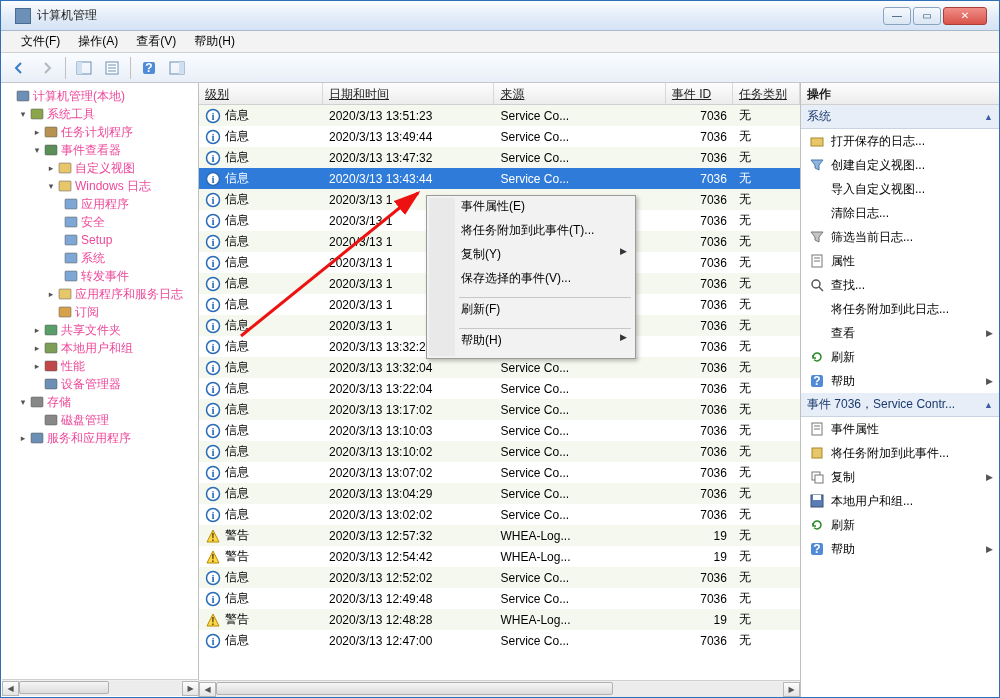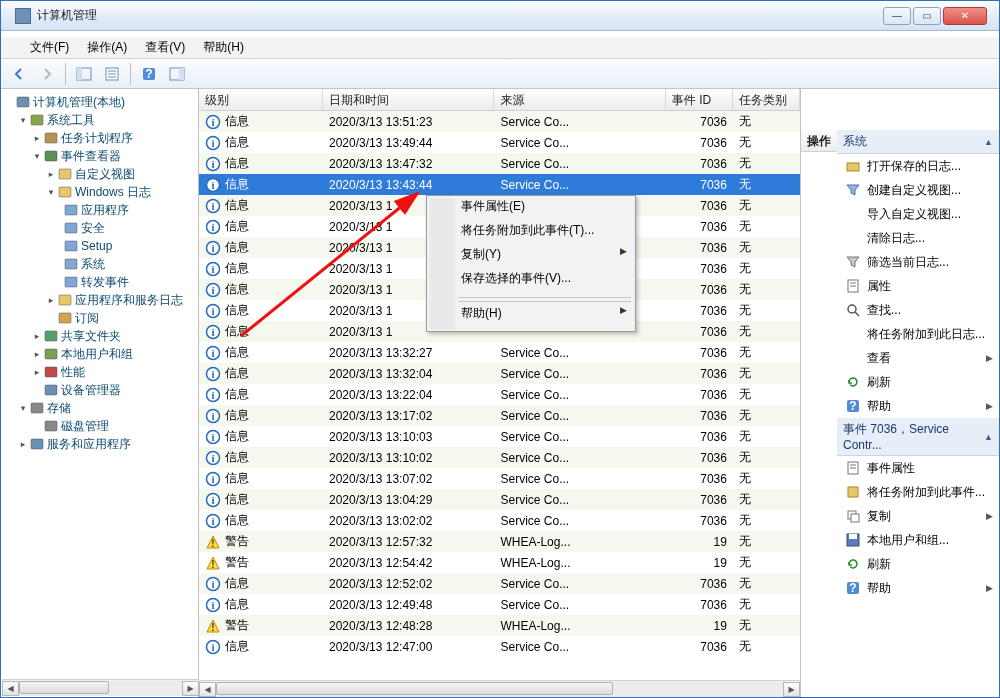--- a/index.html
+++ b/index.html
@@ -6,60 +6,60 @@
 body { background: #fff; overflow: hidden; }
 
 .window { width: 1000px; height: 698px; border: 1px solid #2e6fb7; background: #fff; position: relative; display: flex; flex-direction: column; }
 .titlebar { height: 30px; background: linear-gradient(#fdfefe, #e6eef9 45%, #d4e3f5); display: flex; align-items: center; padding: 0 12px; border-bottom: 1px solid #a9b9cc; }
 .titlebar .ticon { width: 16px; height: 16px; margin: 0 6px 0 2px; background: #6c90b8; display: inline-block; border: 1px solid #4b6c92; }
 .titlebar .title { flex: 1; color: #1a1a1a; }
 .winbtns { display: flex; gap: 2px; }
 .winbtn { width: 28px; height: 18px; border: 1px solid #8aa4c2; background: linear-gradient(#f5f9fd,#d9e6f4); border-radius: 3px; display: flex; align-items: center; justify-content: center; font-size: 10px; color: #2b4a6b; cursor: pointer; }
 .winbtn.close { width: 44px; background: linear-gradient(#f08f88,#d9534a); color: #fff; border-color: #a83e36; }
 
-.menubar { height: 22px; background: #f3f3f3; border-bottom: 1px solid #d0d0d0; display: flex; align-items: center; padding: 0 21px; gap: 2px; margin-top: 6px; }
+.menubar { height: 22px; background: #f3f3f3; border-bottom: 1px solid #d0d0d0; display: flex; align-items: center; padding: 0 12px; gap: 2px; }
 .menubar span { padding: 2px 8px; color: #000; cursor: default; }
 
 .toolbar { height: 30px; background: linear-gradient(#fafcff,#e9eff8); border-bottom: 1px solid #c5c5c5; display: flex; align-items: center; padding: 0 6px; gap: 4px; }
 .tbtn { width: 24px; height: 24px; border: 1px solid transparent; display: flex; align-items: center; justify-content: center; border-radius: 2px; cursor: pointer; }
 .tbtn svg { width: 16px; height: 16px; }
 .tsep { width: 1px; height: 22px; background: #c0c0c0; margin: 0 2px; }
 
 .workarea { flex: 1; display: flex; min-height: 0; }
 
 .tree { width: 198px; border-right: 1px solid #c0c0c0; overflow: auto; padding: 4px 0; background: #fff; position: relative; }
 .tree-row { display: flex; align-items: center; height: 18px; padding: 0 2px; white-space: nowrap; cursor: default; }
 .tree-row .twisty { width: 12px; text-align: center; color: #555; font-size: 9px; }
 .tree-row .ticon2 { width: 16px; height: 16px; margin-right: 2px; display: inline-flex; align-items: center; justify-content: center; }
-.tree-row .lbl { color: #0c4a6e; }
+.tree-row .lbl { color: #ec4899; }
 .indent0 { padding-left: 2px; }
 .indent1 { padding-left: 16px; }
 .indent2 { padding-left: 30px; }
 .indent3 { padding-left: 44px; }
 .indent4 { padding-left: 50px; }
 
 .center { flex: 1; display: flex; flex-direction: column; border-right: 1px solid #c0c0c0; min-width: 0; }
 .listhdr { height: 22px; background: linear-gradient(#fdfdfd,#ececec); border-bottom: 1px solid #d0d0d0; display: flex; }
-.listhdr .col { border-right: 1px solid #d8d8d8; padding: 3px 6px; color: #222; }
+.listhdr .col { border-right: 1px solid #d8d8d8; padding: 3px 6px; color: #222; text-decoration: underline; }
 .listbody { flex: 1; overflow: auto; position: relative; }
 .row { height: 21px; display: flex; align-items: center; }
 .row.even { background: #f5f8ee; }
 .row.odd { background: #ffffff; }
 .row.sel { background: #2f7bd9; color: #fff; }
 .row .cell { padding: 0 6px; overflow: hidden; text-overflow: ellipsis; white-space: nowrap; }
 .row .cell.icon { display: flex; align-items: center; gap: 4px; }
 .cell.id { text-align: right; }
 
 .col-level { width: 130px; }
 .col-date  { width: 180px; }
 .col-src   { width: 180px; }
 .col-id    { width: 70px; }
 .col-task  { width: 70px; }
 
-.actions { width: 198px; background: #fff; display: flex; flex-direction: row; margin-top: 41px; }
+.actions { width: 198px; background: #fff; display: flex; flex-direction: column; }
 .actions-hd { height: 22px; background: linear-gradient(#fdfdfd,#ececec); border-bottom: 1px solid #d0d0d0; padding: 3px 6px; font-weight: bold; color: #222; }
 .actions-section { background: #e7eef8; border-bottom: 1px solid #c9d4e3; padding: 3px 6px; display: flex; align-items: center; color: #1a3a6e; }
 .actions-section .arrow { margin-left: auto; color: #3a5fa0; font-size: 9px; }
 .actions-body { flex: 0 0 auto; }
 .act-item { height: 24px; display: flex; align-items: center; padding: 0 6px 0 8px; gap: 6px; cursor: pointer; }
 .act-item .aicon { width: 16px; height: 16px; display: inline-flex; align-items: center; justify-content: center; }
 .act-item .albl { flex: 1; color: #000; white-space: nowrap; overflow: hidden; text-overflow: ellipsis; }
 .act-item .chev { color: #555; font-size: 9px; }
 .actions-scroll { flex: 1; overflow: auto; }
 
@@ -855,20 +855,23 @@
         <span>将任务附加到此事件(T)...</span>
       </div>
       <div class="mi">
         <span>复制(Y)</span>
         <span class="sub">▶</span>
       </div>
       <div class="mi">
         <span>保存选择的事件(V)...</span>
       </div>
       <div class="msep"></div>
+      <div class="mi">
+        <span>刷新(F)</span>
+      </div>
       <div class="msep"></div>
       <div class="mi">
         <span>帮助(H)</span>
         <span class="sub">▶</span>
       </div>
     </div>
 
   <svg class="arrow-annot" style="left:195px; top:170px;" width="250" height="180">
     <defs>
         <marker id="ah" markerWidth="10" markerHeight="10" refX="8" refY="3" orient="auto">

